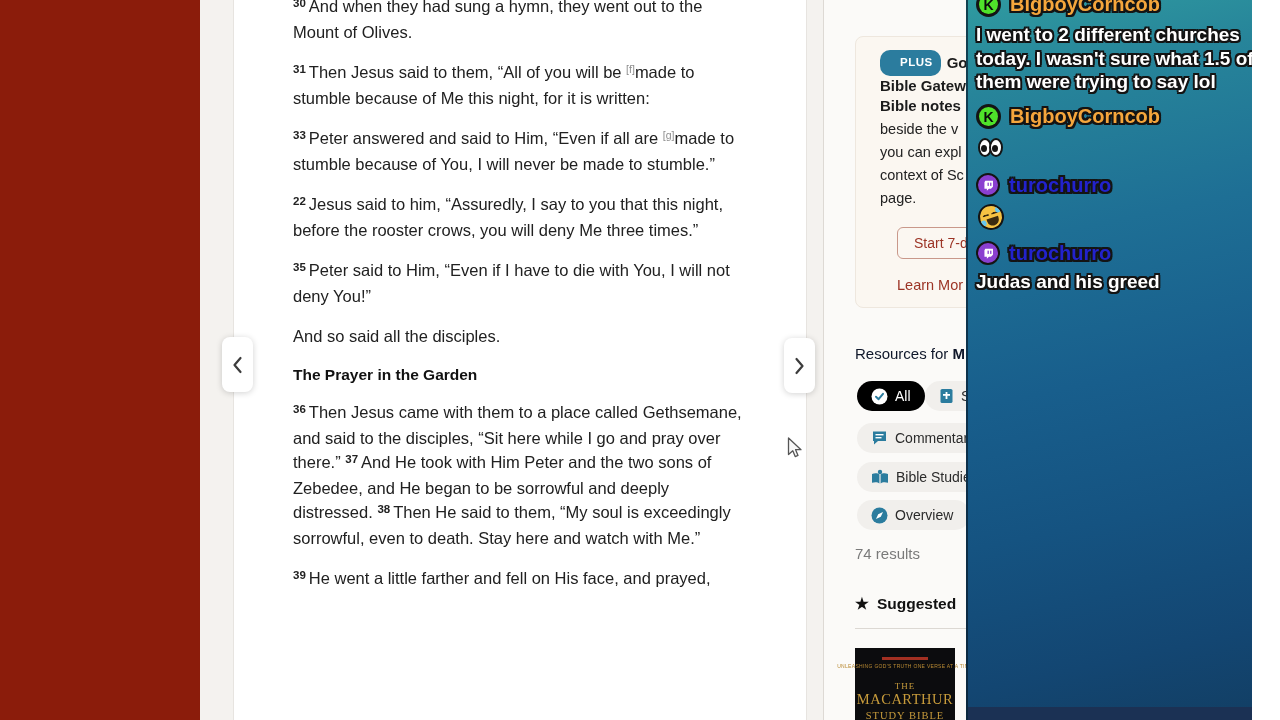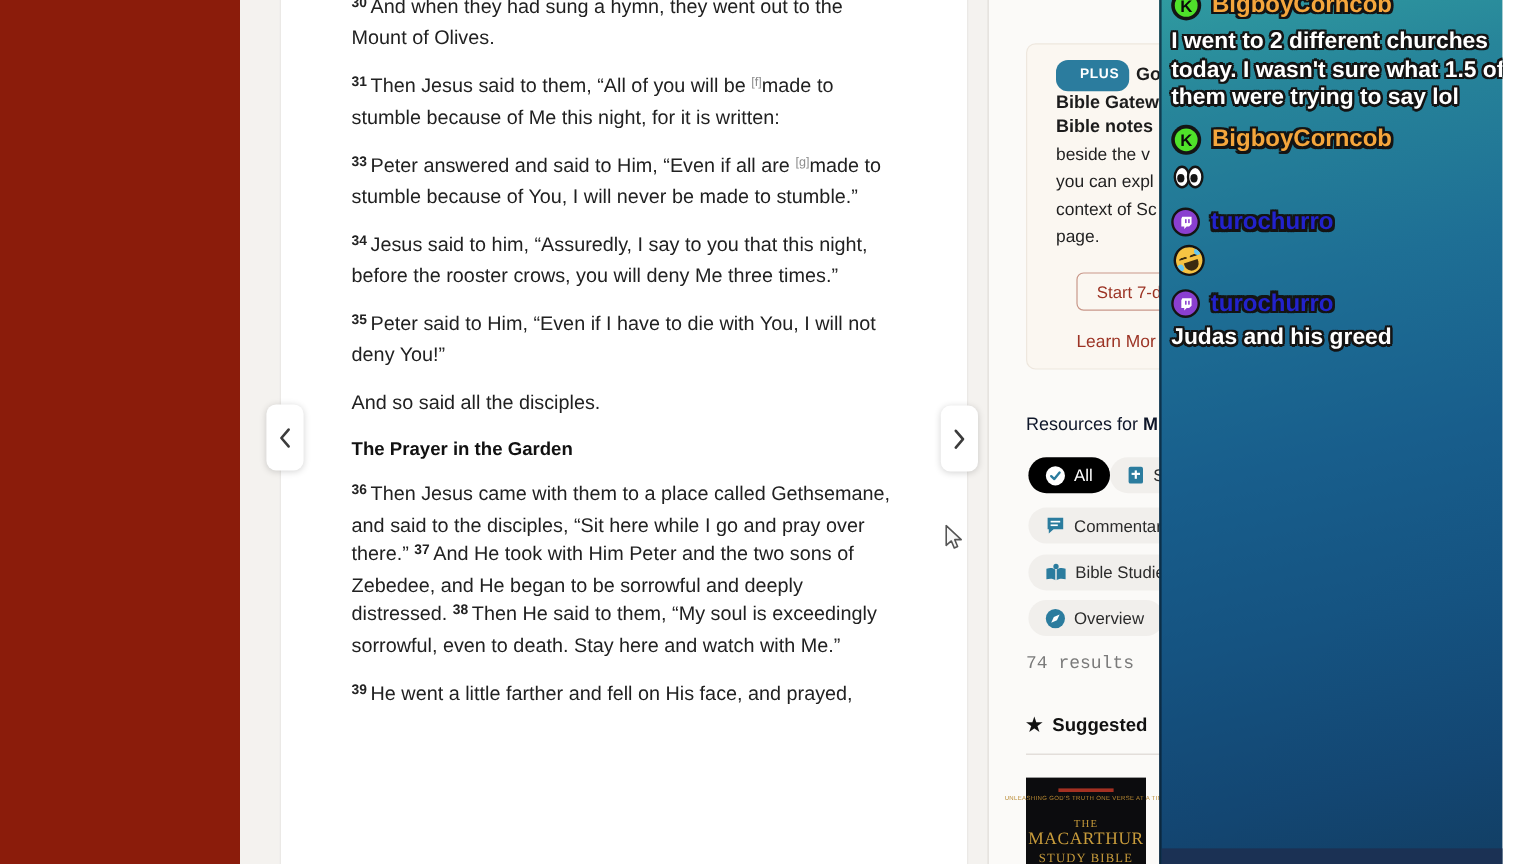--- a/index.html
+++ b/index.html
@@ -40,21 +40,21 @@
                border-radius:6px; padding:7px 16px; color:#9c3425; font-size:14px; font-family:inherit;
                white-space:nowrap; cursor:pointer; }
   .promo-link { display:block; margin:18px 0 0 17px; color:#9c3425; font-size:14.5px; text-decoration:none; white-space:nowrap; }
 
   .res-heading { position:absolute; left:31px; top:345px; font-size:15px; color:#0f172a; white-space:nowrap; }
   .res-heading b { font-weight:bold; }
   .pill { position:absolute; height:30px; border-radius:15px; background:#f1efec; display:flex; align-items:center;
           gap:7px; padding:0 14px; font-size:14px; color:#2b2b2b; border:none; font-family:inherit; cursor:pointer; white-space:nowrap; }
   .pill.sel { background:#000000; color:#fff; }
   .pill svg { flex:0 0 auto; }
-  .results { position:absolute; left:31px; top:545px; font-size:15px; color:#7a7a7a;font-family:Liberation Mono, monospace; }
+  .results { position:absolute; left:31px; top:545px; font-size:15px; color:#7a7a7a; }
 
   .suggested { position:absolute; left:31px; top:595px; font-size:15.5px; font-weight:bold; color:#111; display:flex; align-items:center; gap:8px; }
   .sug-divider { position:absolute; left:31px; top:628px; width:160px; height:1px; background:#dcd8d3; }
 
   .book-cover { position:absolute; left:31px; top:648px; width:100px; height:90px; background:#0c0c0e;
                 display:flex; flex-direction:column; align-items:center; cursor:pointer; }
   .bc-redline { width:46px; height:3px; background:#a33022; margin-top:9px; }
   .bc-tagline { color:#b98a33; font-size:5px; letter-spacing:0.3px; margin-top:3px; text-transform:uppercase; white-space:nowrap; }
   .bc-t1 { color:#c79b3b; font-family:"Liberation Serif",serif; font-size:9px; margin-top:12px; text-transform:uppercase; letter-spacing:1px; }
   .bc-t2 { color:#c79b3b; font-family:"Liberation Serif",serif; font-size:14.5px; text-transform:uppercase; letter-spacing:0.5px; }
@@ -101,21 +101,21 @@
 
 <div id="stage">
 
   <div class="red-strip"></div>
 
   <div class="main-col">
     <div class="scripture">
       <p><span class="vnum">30</span><span>And when they had sung a hymn, they went out to the Mount of Olives.</span></p>
       <p><span class="vnum">31</span><span>Then Jesus said to them, “All of you will be </span><a class="fn" href="#">[f]</a><span>made to stumble because of Me this night, for it is written:</span></p>
       <p><span class="vnum">33</span><span>Peter answered and said to Him, “Even if all are </span><a class="fn" href="#">[g]</a><span>made to stumble because of You, I will never be made to stumble.”</span></p>
-      <p><span class="vnum">34</span><span>Jesus said to him, “Assuredly, I say to you that this night, before the rooster crows, you will deny Me three times.”</span></p>
+      <p><span class="vnum">22</span><span>Jesus said to him, “Assuredly, I say to you that this night, before the rooster crows, you will deny Me three times.”</span></p>
       <p><span class="vnum">35</span><span>Peter said to Him, “Even if I have to die with You, I will not deny You!”</span></p>
       <p><span>And so said all the disciples.</span></p>
       <h3>The Prayer in the Garden</h3>
       <p><span class="vnum">36</span><span>Then Jesus came with them to a place called Gethsemane, and said to the disciples, “Sit here while I go and pray over there.” </span><span class="vnum">37</span><span>And He took with Him Peter and the two sons of Zebedee, and He began to be sorrowful and deeply distressed. </span><span class="vnum">38</span><span>Then He said to them, “My soul is exceedingly sorrowful, even to death. Stay here and watch with Me.”</span></p>
       <p><span class="vnum">39</span><span>He went a little farther and fell on His face, and prayed,</span></p>
     </div>
   </div>
 
   <button class="nav-btn nav-prev">
     <svg width="11" height="18" viewBox="0 0 11 18">

